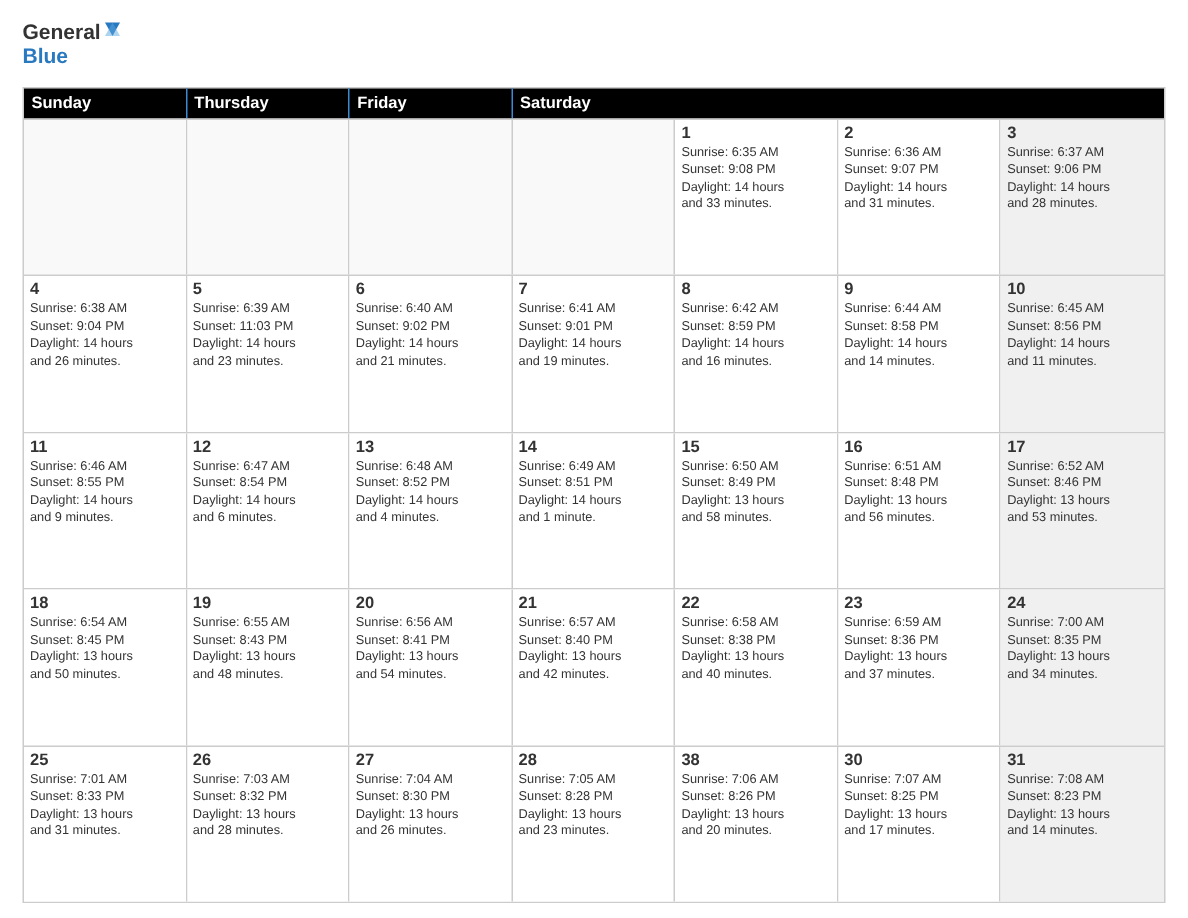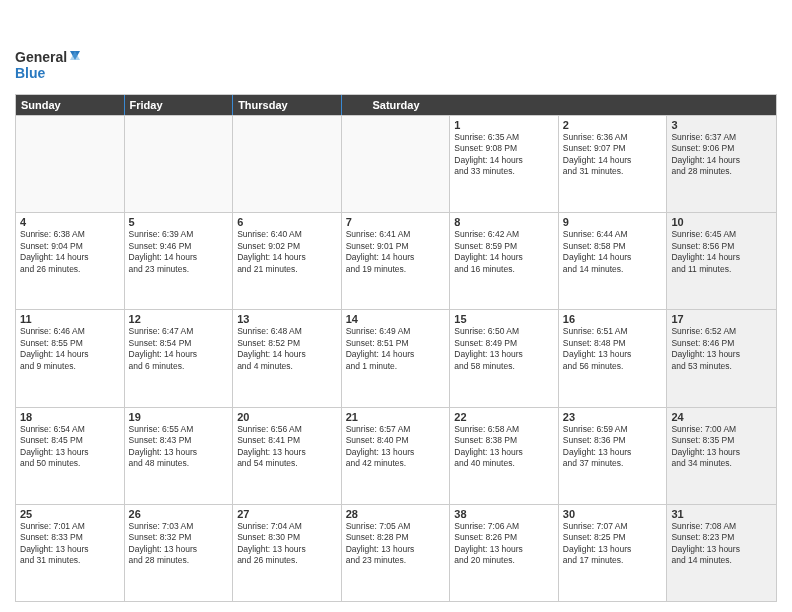--- a/index.html
+++ b/index.html
@@ -15,21 +15,20 @@
       height: 612px;
       padding: 10px 15px;
       display: flex;
       flex-direction: column;
     }
     .header {
       display: flex;
       justify-content: space-between;
       align-items: flex-start;
       margin-bottom: 6px;
-      margin-top: 36px;
     }
     .logo {
       display: flex;
       align-items: center;
       gap: 4px;
     }
     .title-block {
       text-align: right;
     }
     .main-title {
@@ -44,31 +43,31 @@
     }
     .calendar {
       flex: 1;
       display: flex;
       flex-direction: column;
       border: 1px solid #ccc;
     }
     .cal-header {
       display: grid;
       grid-template-columns: repeat(7, 1fr);
-      background: #404040;
+      background: #000000;
     }
     .cal-header-cell {
       color: #fff;
       font-size: 11px;
       font-weight: bold;
       padding: 4px 5px;
       text-align: left;
       border-right: 1px solid #3a8ad4;
     }
-    .cal-header-cell:last-child { border-right: none; text-align: center; }
+    .cal-header-cell:last-child { border-right: none; }
     .cal-body {
       flex: 1;
       display: flex;
       flex-direction: column;
     }
     .cal-row {
       display: grid;
       grid-template-columns: repeat(7, 1fr);
       flex: 1;
       border-top: 1px solid #ccc;
@@ -112,22 +111,22 @@
 </div>
     <div class="title-block">
       <div class="main-title"></div>
       <div class="sub-title"></div>
     </div>
   </div>
 
   <div class="calendar">
     <div class="cal-header">
     <div class="cal-header-cell">Sunday</div>
+        <div class="cal-header-cell">Thursday</div>
         <div class="cal-header-cell">Friday</div>
-        <div class="cal-header-cell">Thursday</div>
         <div class="cal-header-cell">Saturday</div>
       </div>
     <div class="cal-body">
     <div class="cal-row">
           <div class="cal-cell empty"></div>
           <div class="cal-cell empty"></div>
           <div class="cal-cell empty"></div>
           <div class="cal-cell empty"></div>
           <div class="cal-cell">
             <span class="day-num">1</span>
@@ -155,21 +154,21 @@
           <div class="cal-cell">
             <span class="day-num">4</span>
             <span class="cell-line">Sunrise: 6:38 AM</span>
             <span class="cell-line">Sunset: 9:04 PM</span>
             <span class="cell-line">Daylight: 14 hours</span>
             <span class="cell-line">and 26 minutes.</span>
           </div>
           <div class="cal-cell">
             <span class="day-num">5</span>
             <span class="cell-line">Sunrise: 6:39 AM</span>
-            <span class="cell-line">Sunset: 9:46 PM</span>
+            <span class="cell-line">Sunset: 11:03 PM</span>
             <span class="cell-line">Daylight: 14 hours</span>
             <span class="cell-line">and 23 minutes.</span>
           </div>
           <div class="cal-cell">
             <span class="day-num">6</span>
             <span class="cell-line">Sunrise: 6:40 AM</span>
             <span class="cell-line">Sunset: 9:02 PM</span>
             <span class="cell-line">Daylight: 14 hours</span>
             <span class="cell-line">and 21 minutes.</span>
           </div>

